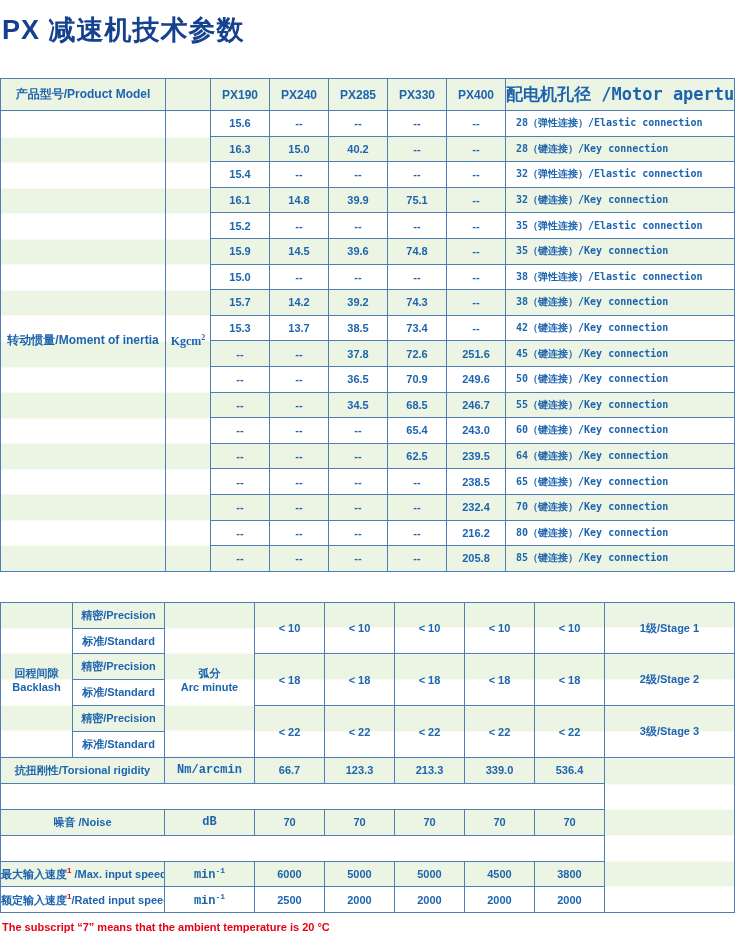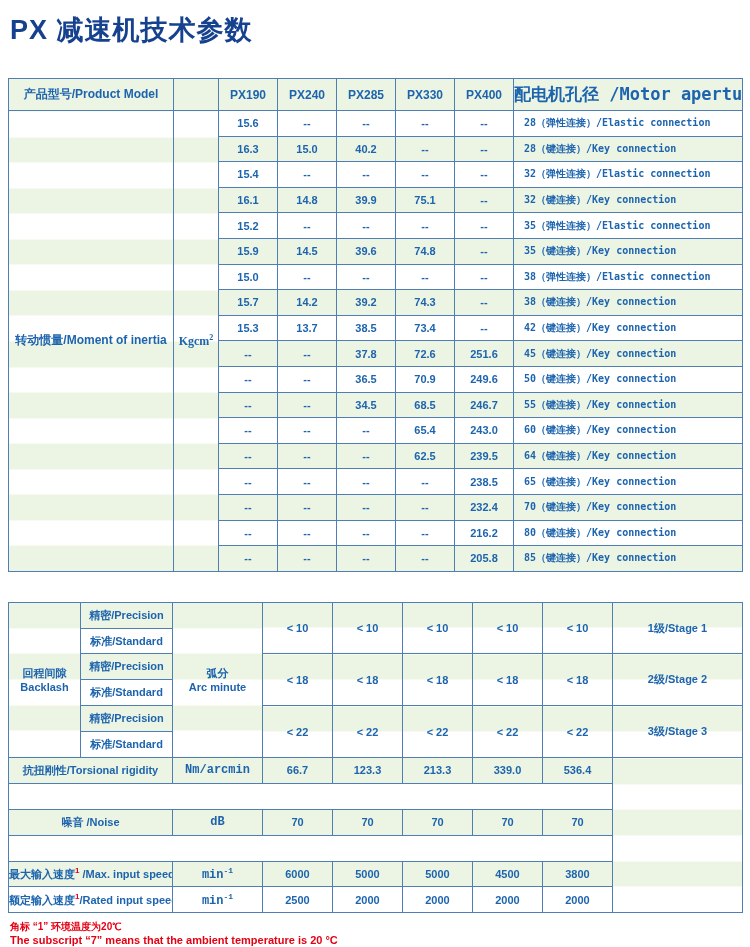--- a/index.html
+++ b/index.html
@@ -1,21 +1,21 @@
 <!DOCTYPE html>
 <html style="--title_blue: #15418f; --text_blue: #1d64ae; --border_blue: #4e7eb3; --stripe_green: #ecf4e3; --note_red: #e60014;"><head>
 <meta charset="utf-8">
 <style>
   *{box-sizing:border-box;}
   html,body{margin:0;padding:0;}
   body{
     width:750px;height:947px;overflow:hidden;background:#ffffff;
     font-family:"Liberation Sans",sans-serif;
   }
-  .page{padding:0 8px;}
+  .page{padding:0 0;}
   .page-title{
     margin:0;padding:12px 0 0 2px;height:78px;
     font-size:27px;font-weight:bold;letter-spacing:1px;
     color:var(--title_blue,#15418f);
   }
   table{border-collapse:collapse;table-layout:fixed;width:734px;}
   td,th{
     border:1px solid var(--border_blue,#4e7eb3);
     padding:0;font-weight:bold;font-size:11px;
     color:var(--text_blue,#1d64ae);
@@ -350,17 +350,16 @@
         <td>2500</td>
         <td>2000</td>
         <td>2000</td>
         <td>2000</td>
         <td>2000</td>
       </tr>
     </tbody>
   </table>
 
   <div class="notes">
-    <div class="note-cn">角标 “1” 环境温度为20℃</div>
     <div class="note-en">The subscript “7” means that the ambient temperature is 20 °C</div>
   </div>
 
 </div>
 
 </body></html>

